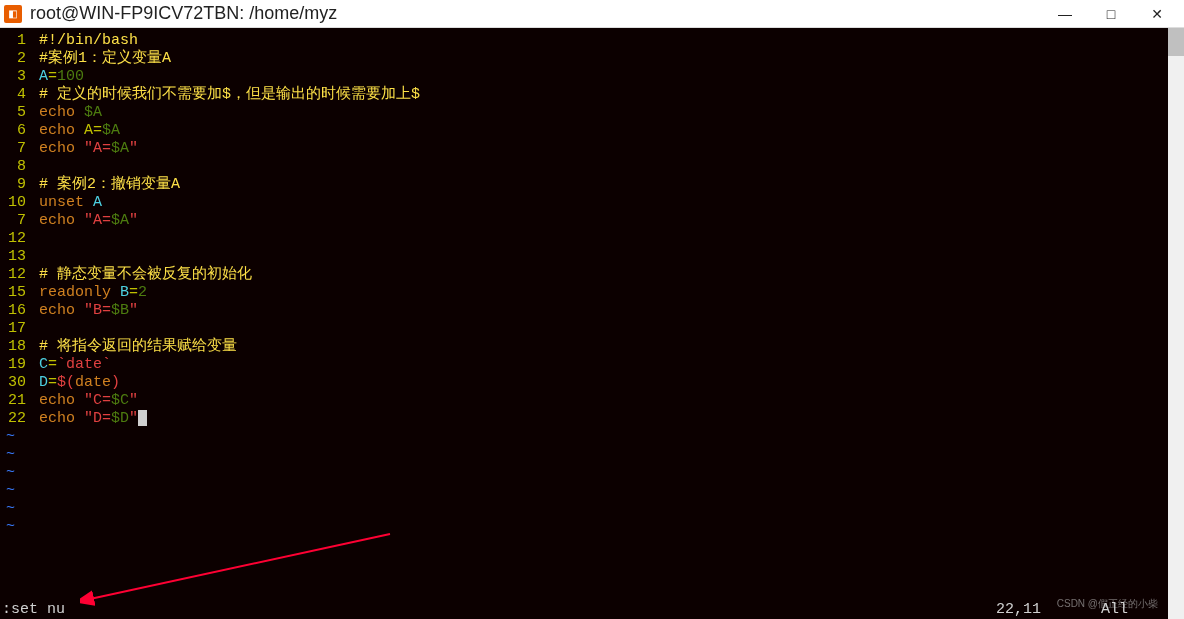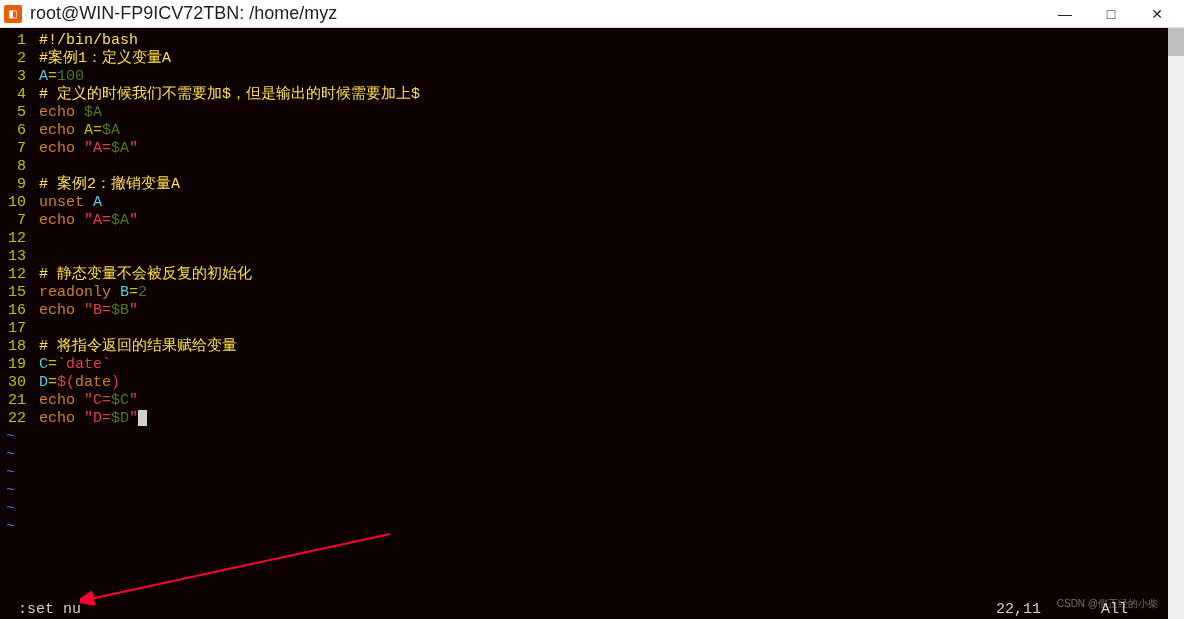--- a/index.html
+++ b/index.html
@@ -62,21 +62,20 @@
 .c-cyan { color: #4dd0e1; }
 .c-yellow { color: #c0c000; }
 .c-gold { color: #d08020; }
 .tilde { color: #3a7cff; padding-left: 6px; }
 .status-line {
   position: absolute; bottom: 0; left: 0; right: 16px;
   height: 18px;
   color: #d0d0d0;
   display: flex;
   padding-left: 2px;
-  margin-left: 16px;
 }
 .status-line .right { margin-left: auto; margin-right: 40px; display:flex; gap:60px;}
 .cursor { display:inline-block; width:9px; height:16px; background:#d0d0d0; vertical-align:middle;}
 .arrow-svg {
   position: absolute;
   left: 80px; bottom: 10px;
   pointer-events: none;
 }
 .watermark {
   position: absolute;

